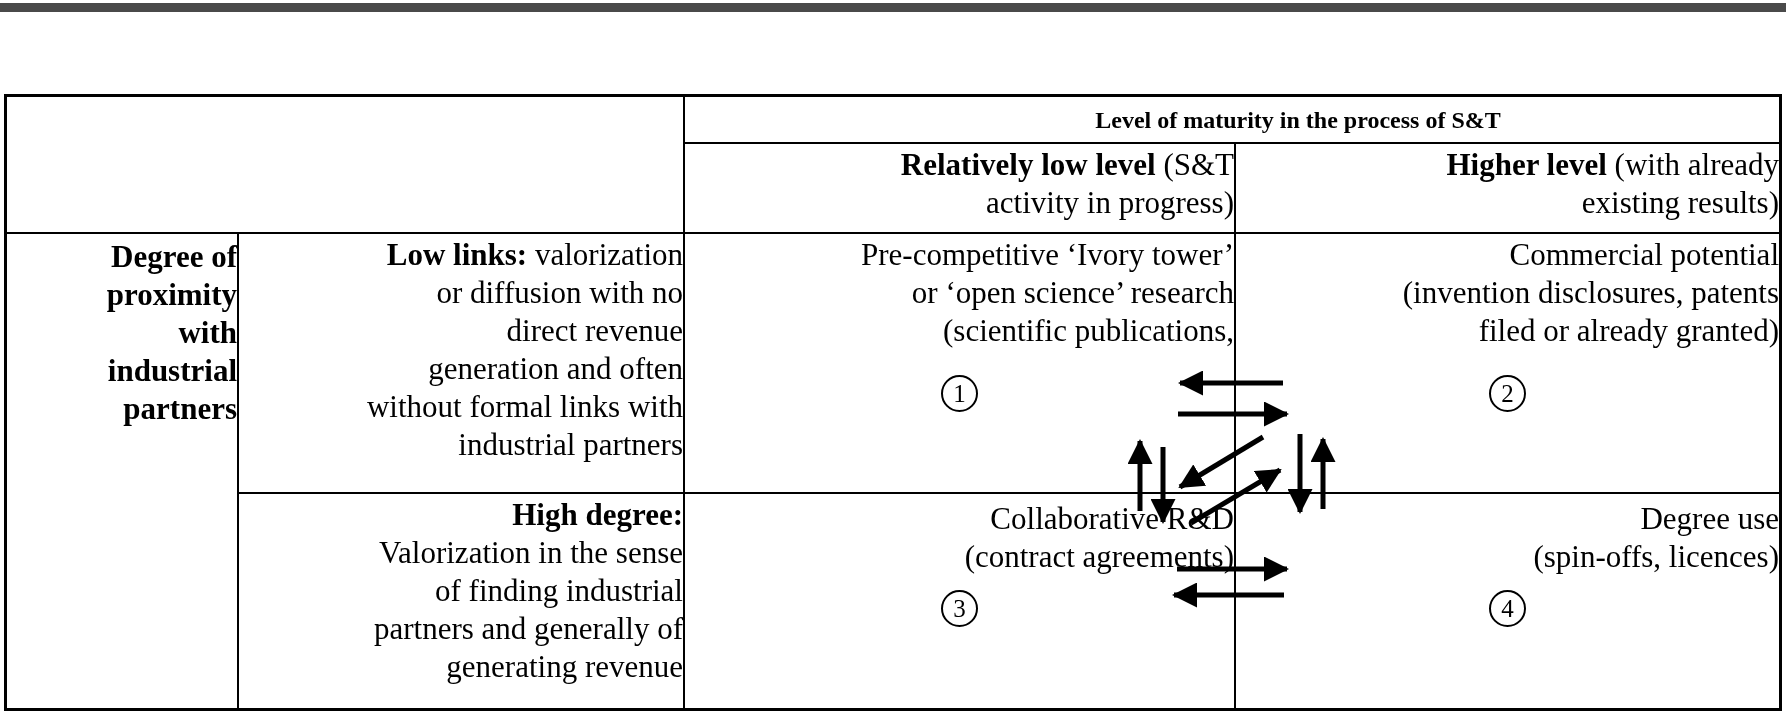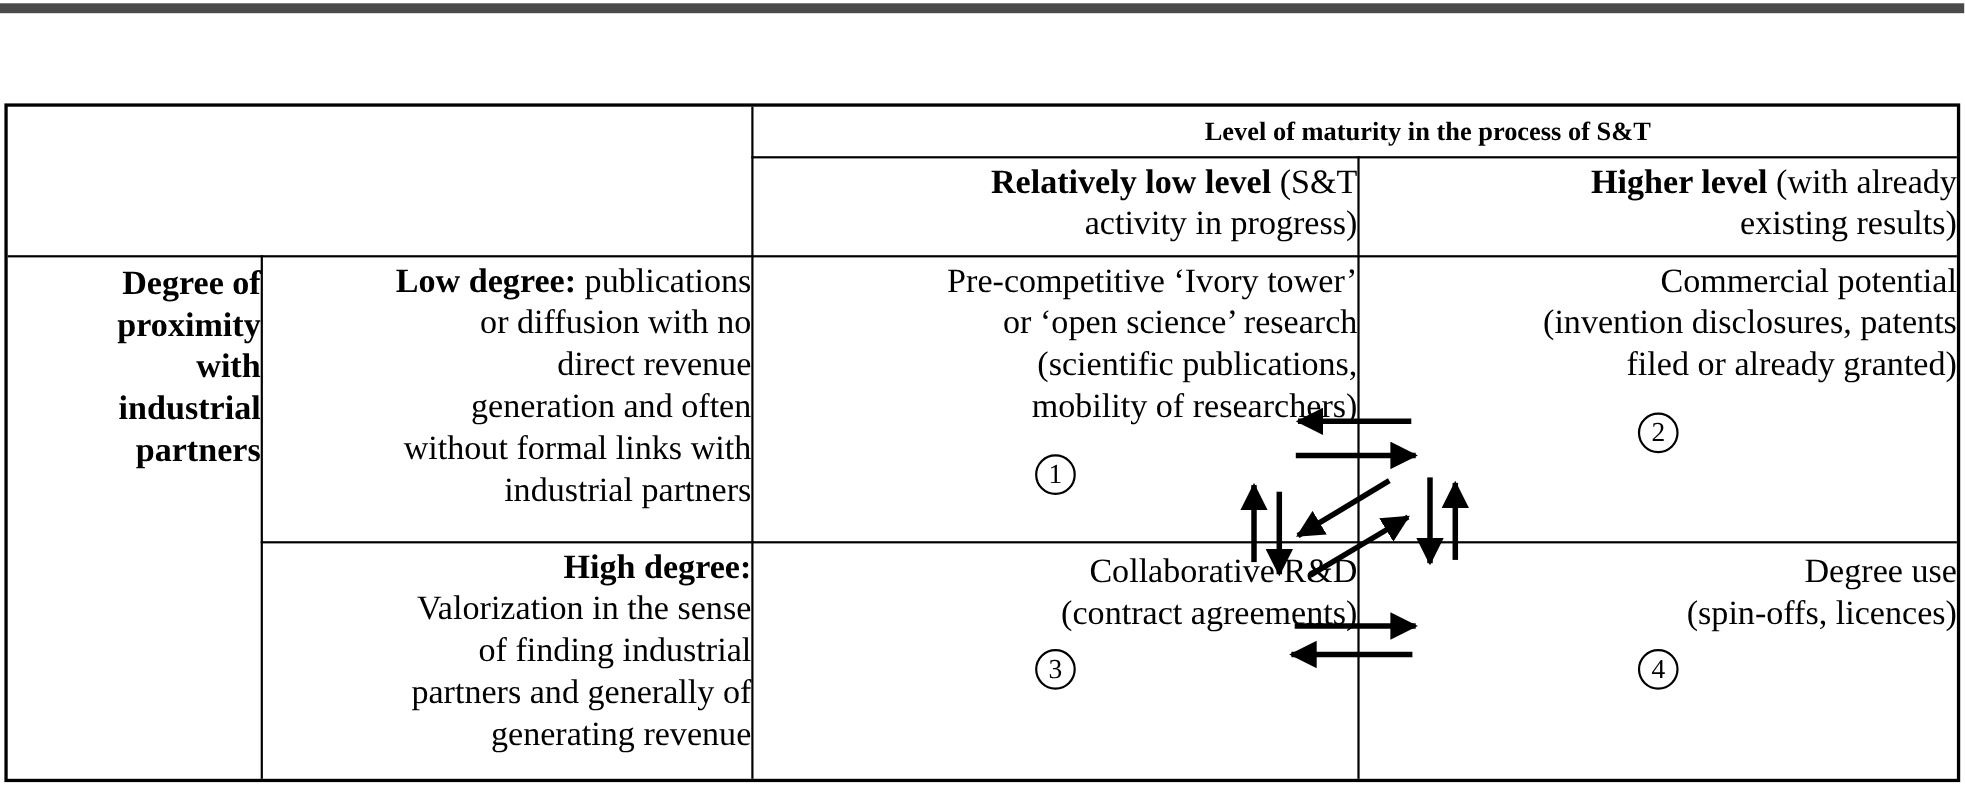--- a/index.html
+++ b/index.html
@@ -70,41 +70,40 @@
 
       <div class="cell rowgroup">
         <div class="ln">Degree of</div>
         <div class="ln">proximity</div>
         <div class="ln">with</div>
         <div class="ln">industrial</div>
         <div class="ln">partners</div>
       </div>
 
       <div class="cell rh1">
-        <div class="ln"><b>Low degree:</b><span> publications</span></div>
+        <div class="ln"><b>Low links:</b><span> valorization</span></div>
         <div class="ln"><span>or diffusion with no</span></div>
         <div class="ln"><span>direct revenue</span></div>
         <div class="ln"><span>generation and often</span></div>
         <div class="ln"><span>without formal links with</span></div>
         <div class="ln"><span>industrial partners</span></div>
       </div>
 
       <div class="cell rh2">
         <div class="ln"><b>High degree:</b><span></span></div>
         <div class="ln"><span>Valorization in the sense</span></div>
         <div class="ln"><span>of finding industrial</span></div>
         <div class="ln"><span>partners and generally of</span></div>
         <div class="ln"><span>generating revenue</span></div>
       </div>
 
       <div class="cell q1">
         <div class="ln">Pre-competitive ‘Ivory tower’</div>
         <div class="ln">or ‘open science’ research</div>
         <div class="ln">(scientific publications,</div>
-        <div class="ln">mobility of researchers)</div>
         <div class="numrow"><span class="circ">1</span></div>
       </div>
 
       <div class="cell q2">
         <div class="ln">Commercial potential</div>
         <div class="ln">(invention disclosures, patents</div>
         <div class="ln">filed or already granted)</div>
         <div class="numrow"><span class="circ">2</span></div>
       </div>
 

